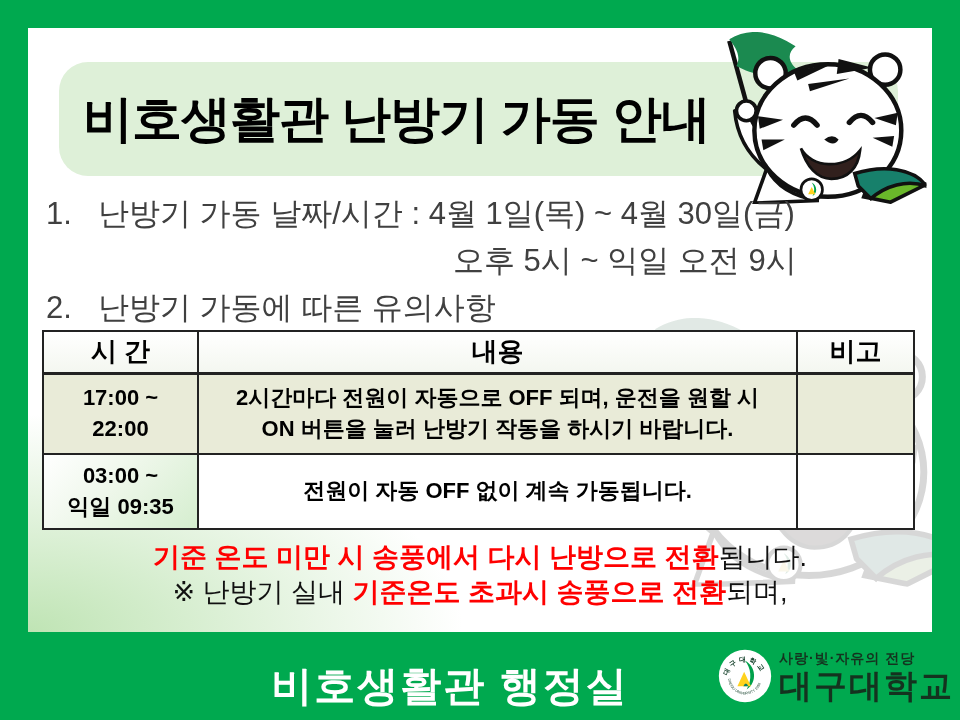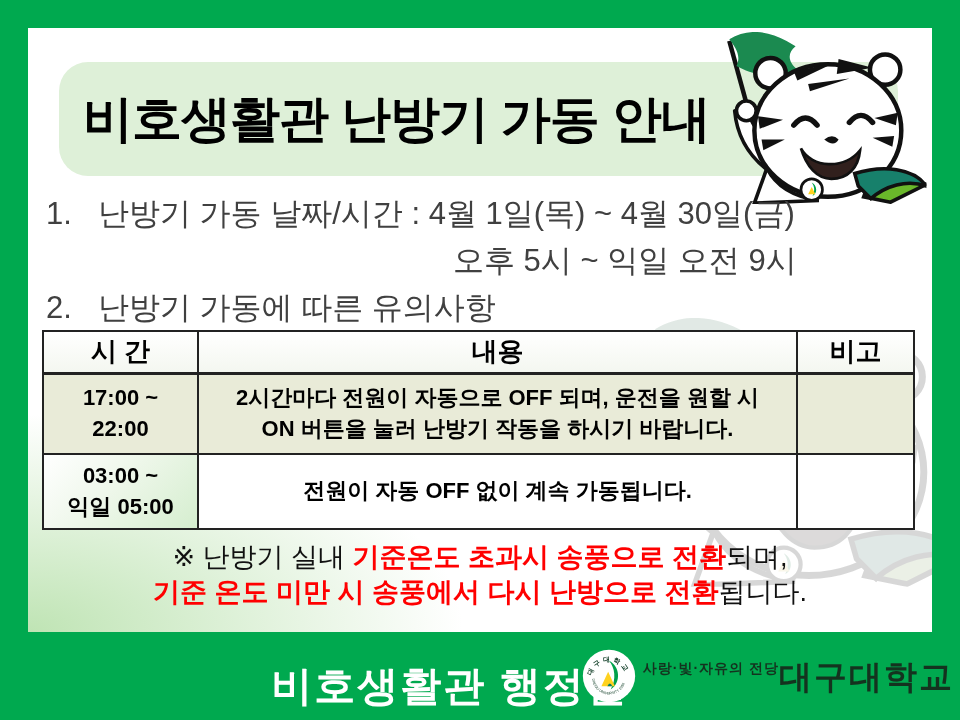--- a/index.html
+++ b/index.html
@@ -119,21 +119,21 @@
     letter-spacing: 2px;
     white-space: nowrap;
   }
   .logo {
     position: absolute;
     right: 6px; top: 50%;
     transform: translateY(-50%);
     display: flex; align-items: center; gap: 7px;
   }
   .logo-seal { width: 54px; height: 54px; }
-  .logo-text { display: flex; flex-direction: row; align-items: flex-start; }
+  .logo-text { display: flex; flex-direction: column; align-items: flex-start; }
   .logo-tagline {
     font-size: 14px; font-weight: bold; color: #14331F;
     letter-spacing: 1px; margin-bottom: 1px; white-space: nowrap;
   }
   .logo-name {
     font-size: 33px; font-weight: 900; color: #14331F;
     letter-spacing: 2px; line-height: 1; white-space: nowrap;
   }
   .defs-holder { position: absolute; width: 0; height: 0; overflow: hidden; }
 </style>
@@ -217,33 +217,33 @@
         </td>
         <td>
           <div>2시간마다 전원이 자동으로 OFF 되며, 운전을 원할 시</div>
           <div>ON 버튼을 눌러 난방기 작동을 하시기 바랍니다.</div>
         </td>
         <td></td>
       </tr>
       <tr class="row-2">
         <td class="time-cell">
           <div>03:00 ~</div>
-          <div>익일 05:00</div>
+          <div>익일 09:35</div>
         </td>
         <td>
           <div>전원이 자동 OFF 없이 계속 가동됩니다.</div>
         </td>
         <td></td>
       </tr>
     </tbody>
       </table>
 
     <div class="notice">
+      <div><span class="hl">기준 온도 미만 시 송풍에서 다시 난방으로 전환</span><span>됩니다.</span></div>
       <div><span>※ 난방기 실내 </span><span class="hl">기준온도 초과시 송풍으로 전환</span><span>되며,</span></div>
-      <div><span class="hl">기준 온도 미만 시 송풍에서 다시 난방으로 전환</span><span>됩니다.</span></div>
     </div>
   </div>
 
   <div class="footer">
     <div class="footer-label">비호생활관 행정실</div>
     <div class="logo">
       <svg class="logo-seal" viewBox="0 0 64 64">
         <circle cx="32" cy="32" r="31" fill="#ffffff"></circle>
         <path id="sealTop" d="M 11,36 A 21,21 0 1 1 53,36" fill="none"></path>
         <text font-size="8" fill="#14402A" font-weight="bold" letter-spacing="3"><textPath href="#sealTop" startOffset="6%">대구대학교</textPath></text>

